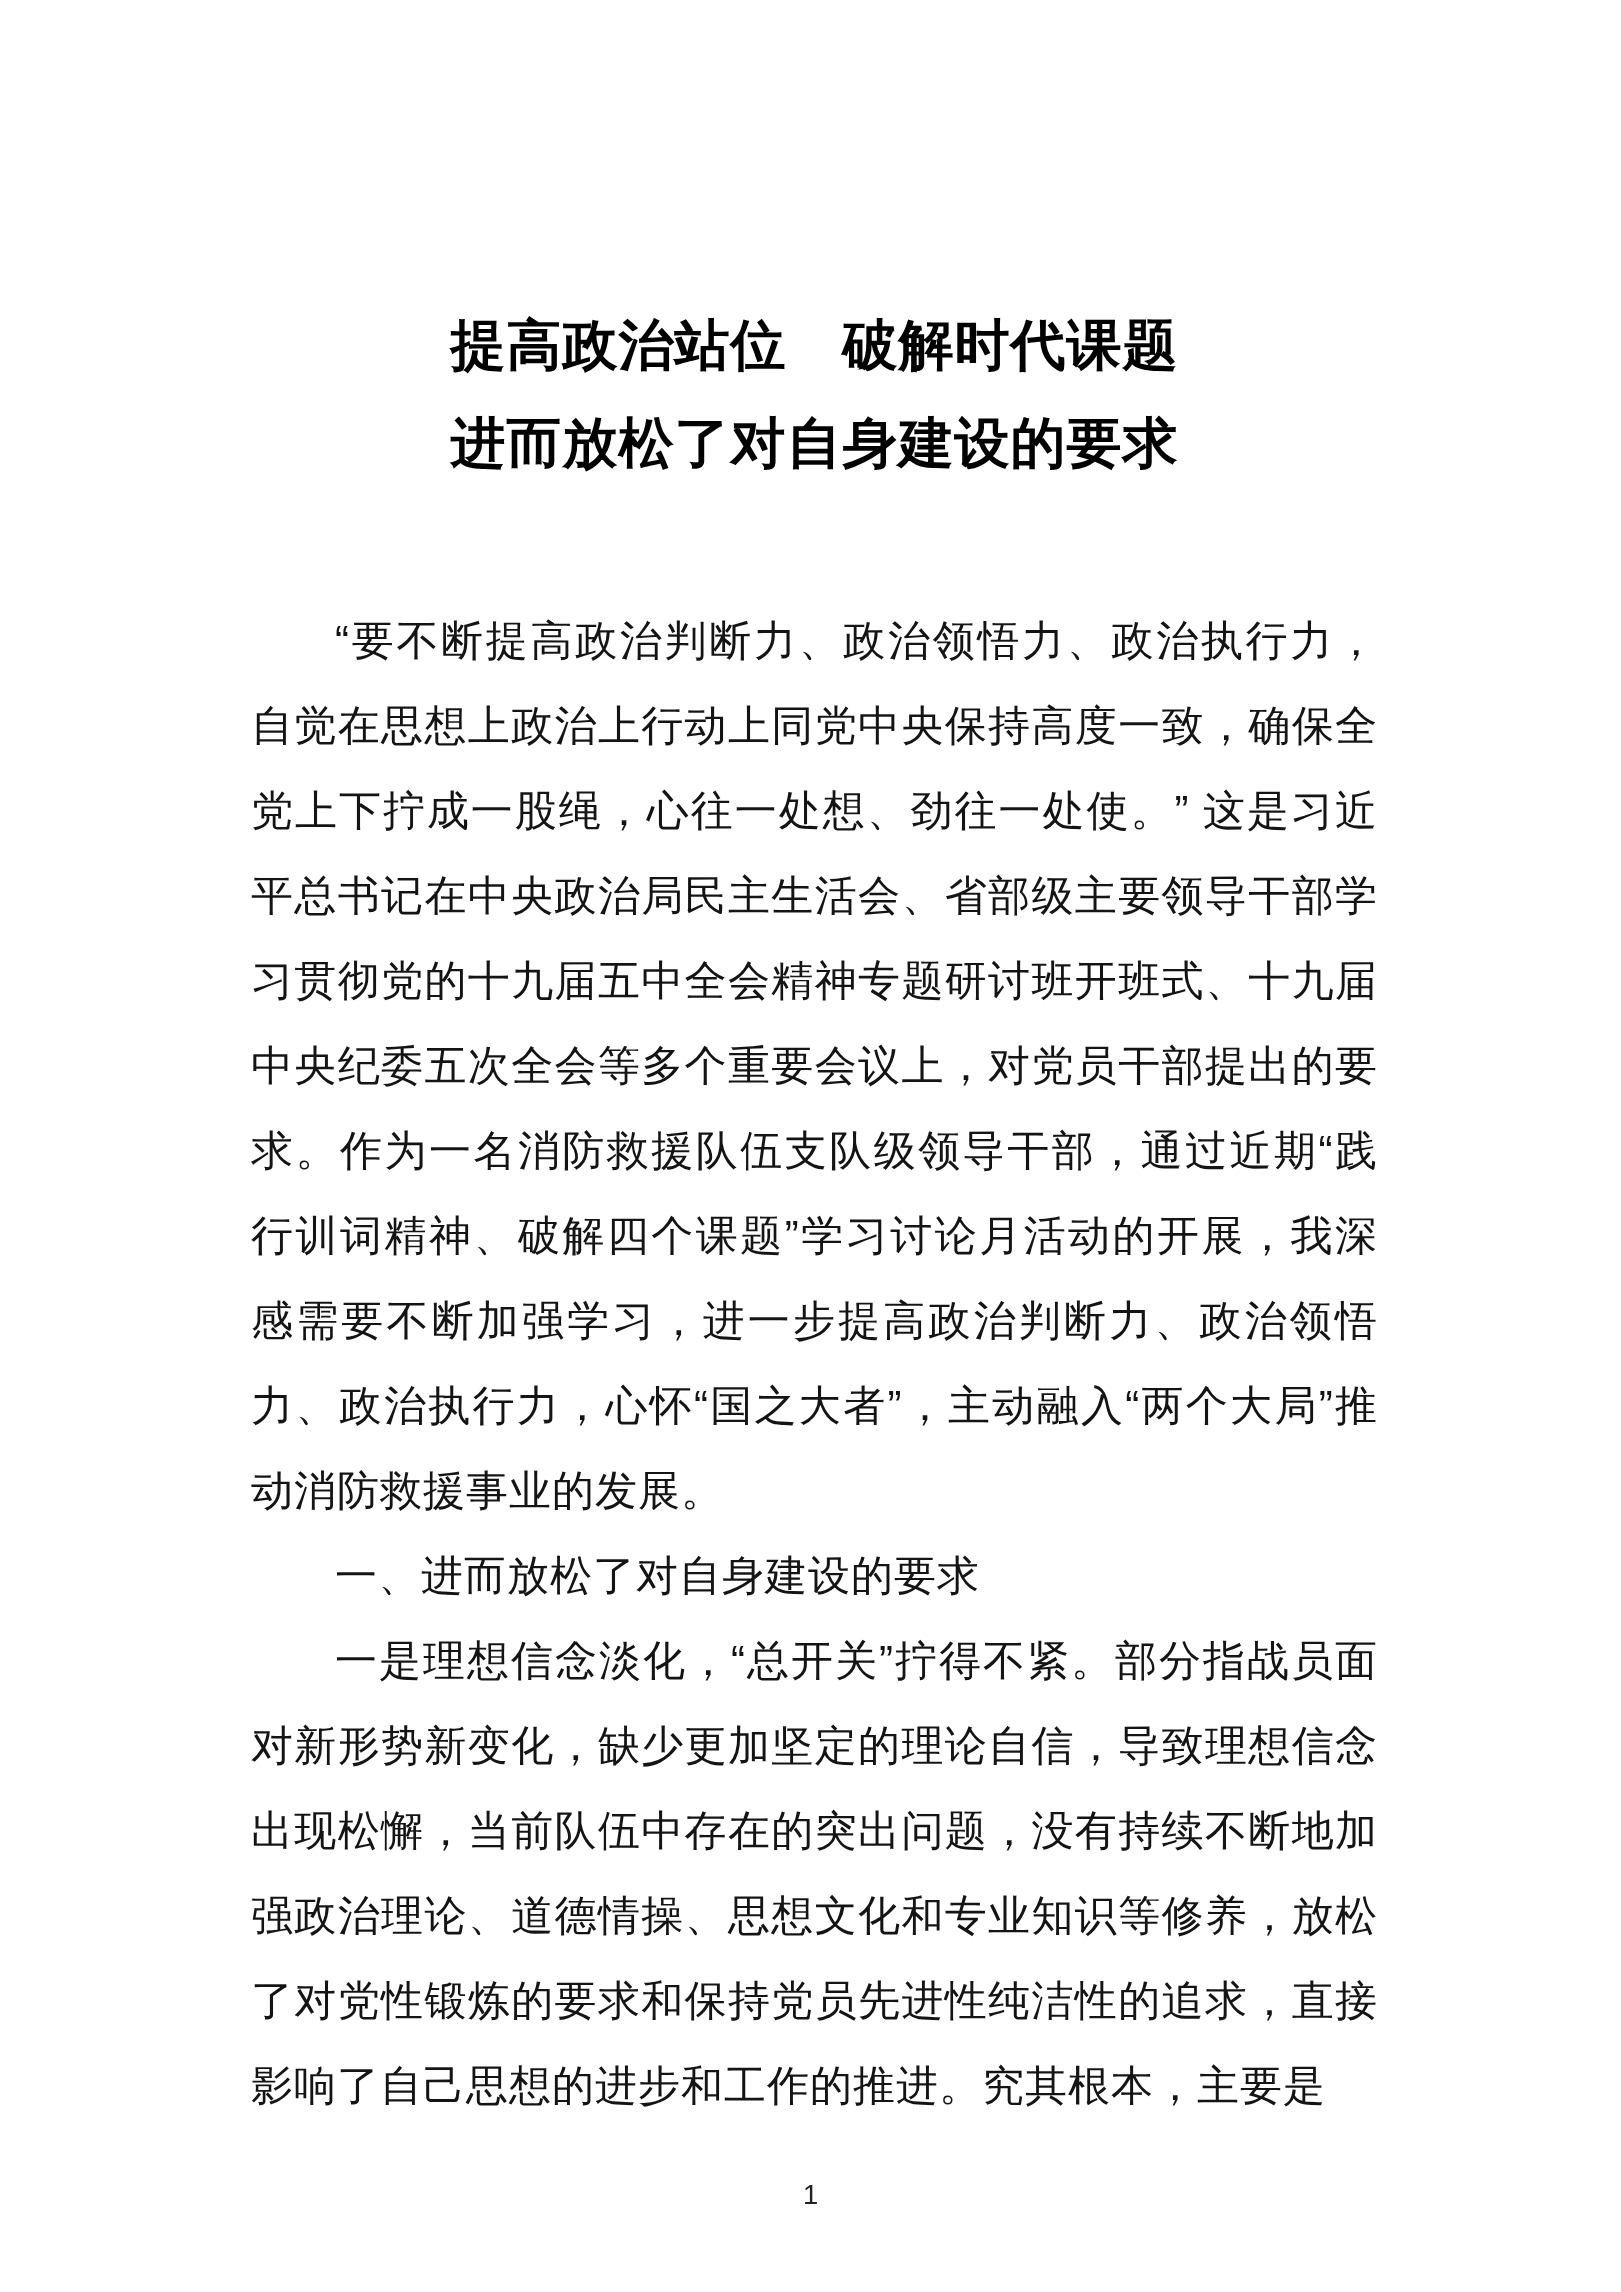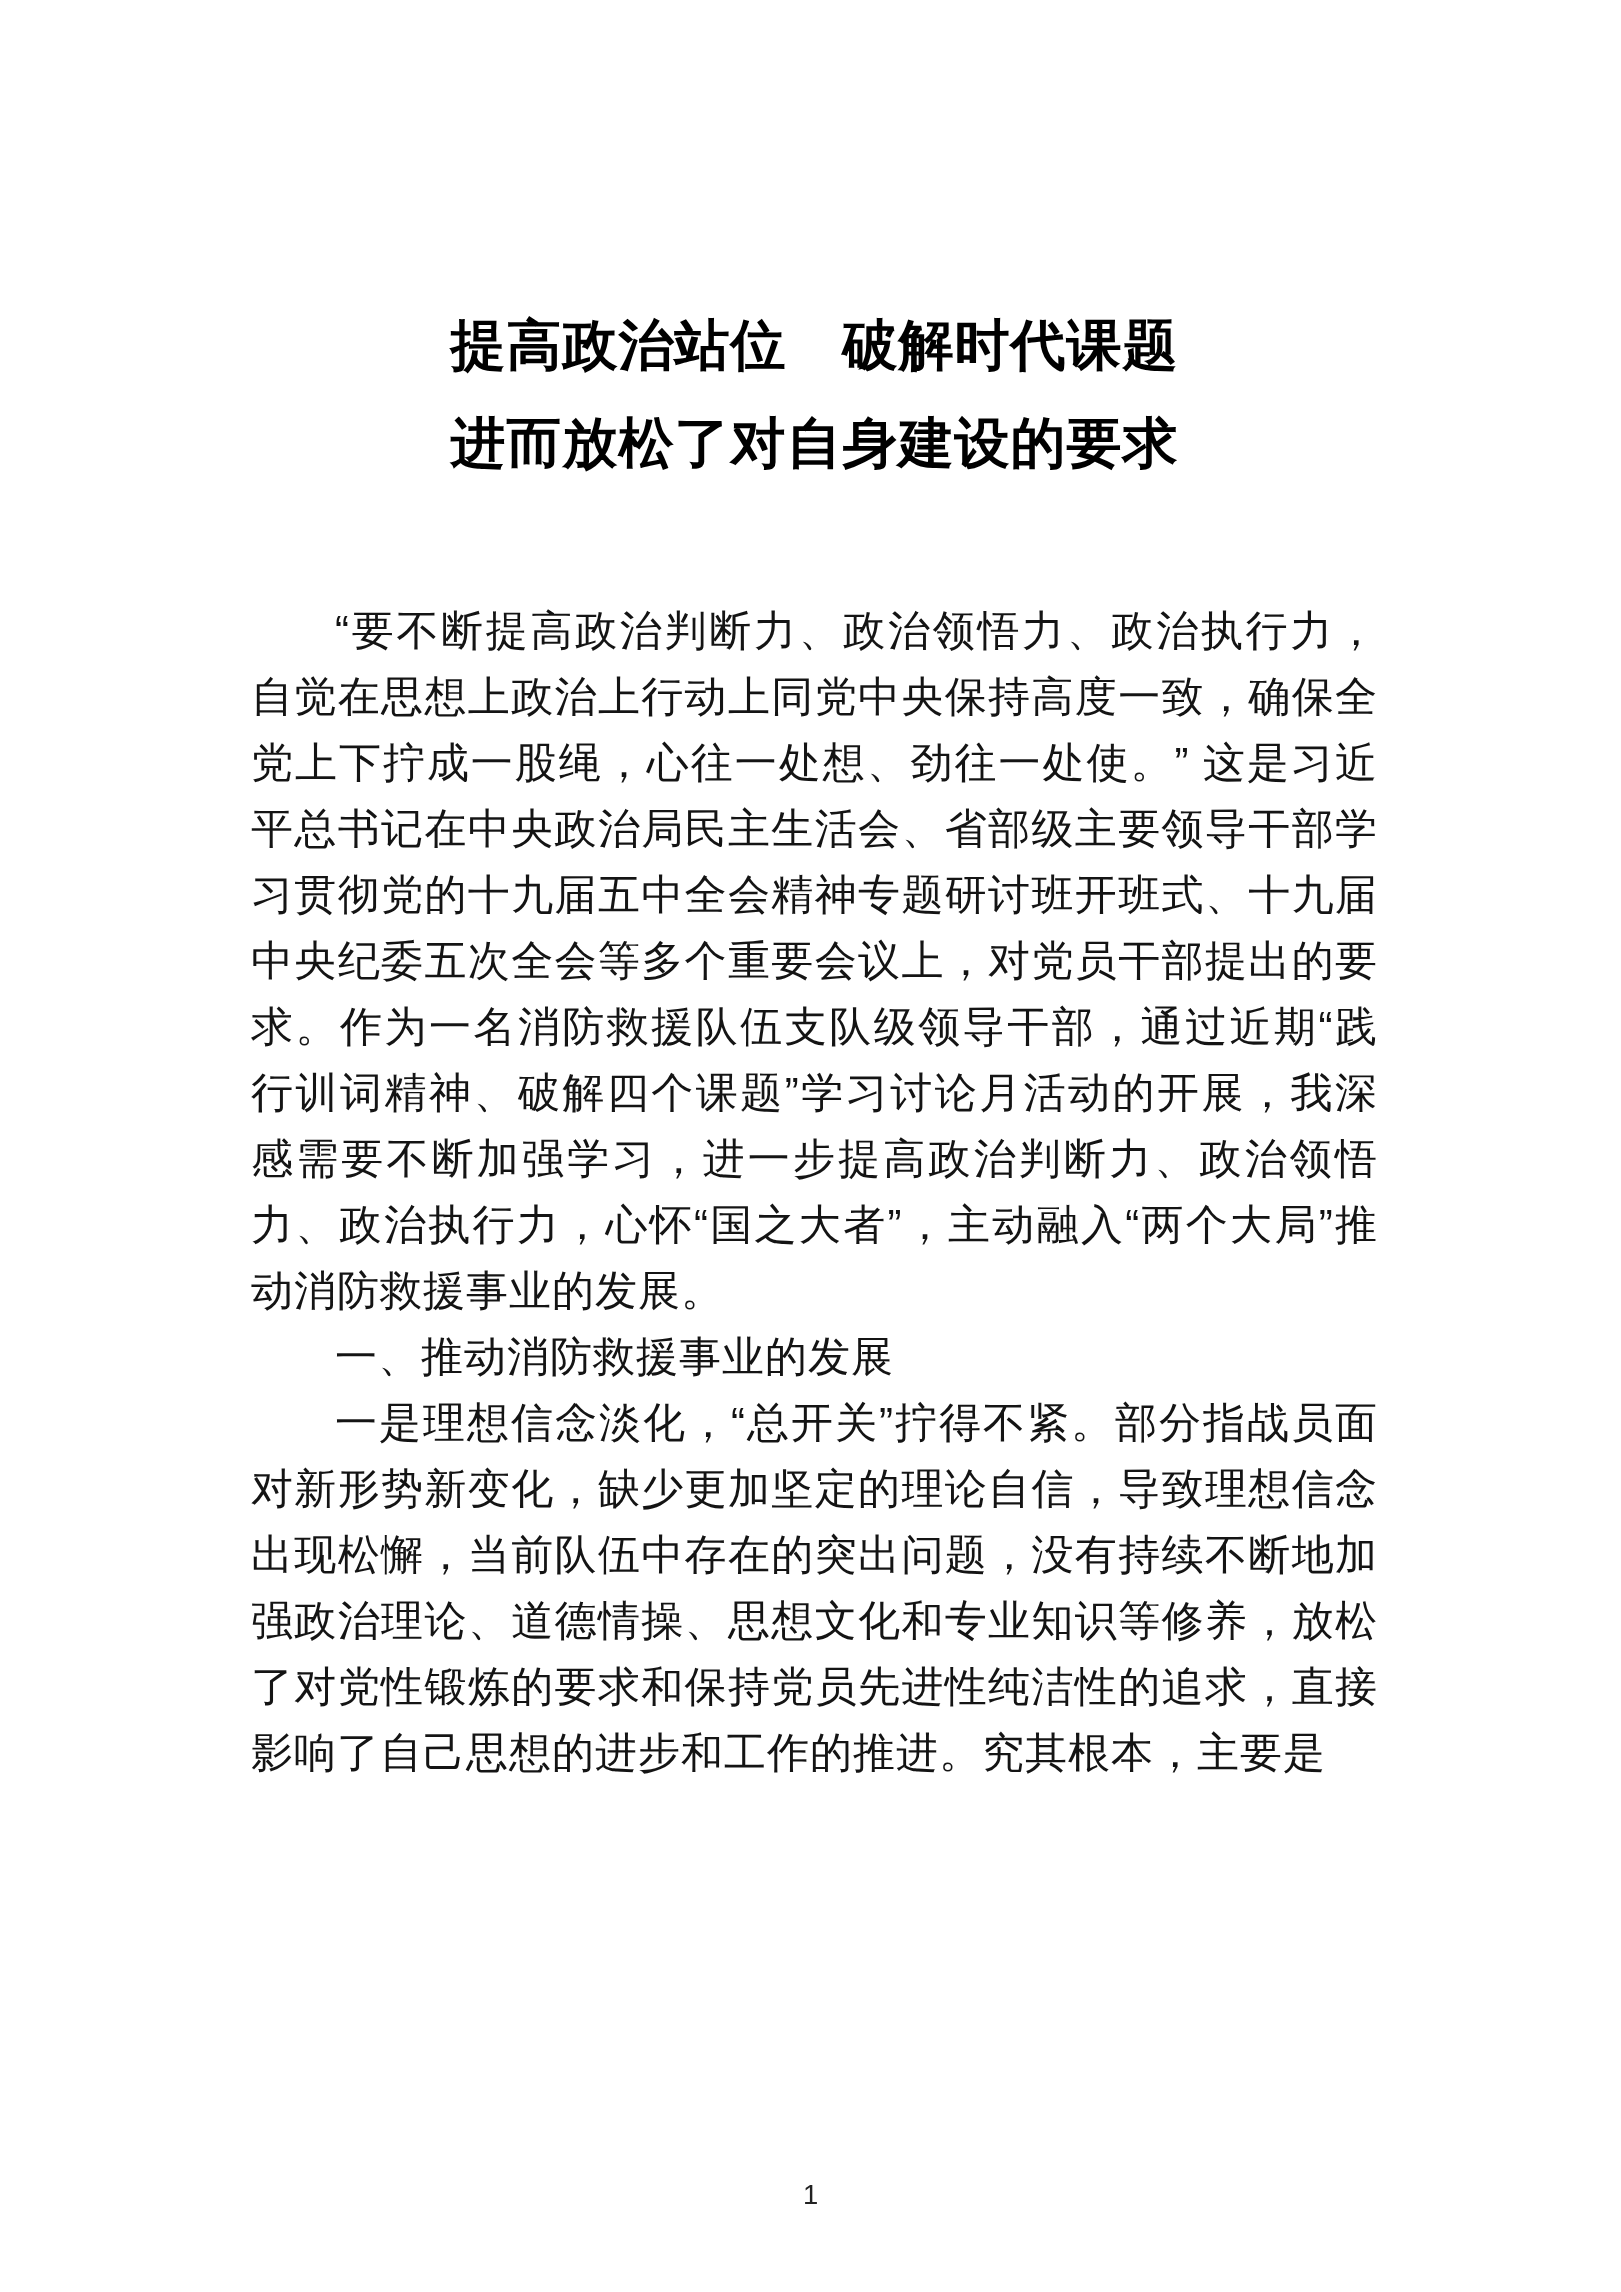--- a/index.html
+++ b/index.html
@@ -28,21 +28,21 @@
     text-align: center;
     font-weight: 700;
     font-size: 55px;
     line-height: 98px;
     color: #000000;
     letter-spacing: 1px;
   }
   .body-text p {
     margin: 0;
     font-size: 42px;
-    line-height: 66px;
+    line-height: 85px;
     text-align: justify;
     text-indent: 2em;
     letter-spacing: 1px;
     color: #141414;
     word-break: break-all;
   }
   .page-footer {
     position: absolute;
     left: 0;
     right: 0;
@@ -57,20 +57,20 @@
 
 <div class="page">
 
   <div class="doc-title">
     <div class="title-line">提高政治站位　破解时代课题</div>
     <div class="title-line">进而放松了对自身建设的要求</div>
   </div>
 
   <div class="body-text">
     <p>“要不断提高政治判断力、政治领悟力、政治执行力，自觉在思想上政治上行动上同党中央保持高度一致，确保全党上下拧成一股绳，心往一处想、劲往一处使。” 这是习近平总书记在中央政治局民主生活会、省部级主要领导干部学习贯彻党的十九届五中全会精神专题研讨班开班式、十九届中央纪委五次全会等多个重要会议上，对党员干部提出的要求。作为一名消防救援队伍支队级领导干部，通过近期“践行训词精神、破解四个课题”学习讨论月活动的开展，我深感需要不断加强学习，进一步提高政治判断力、政治领悟力、政治执行力，心怀“国之大者”，主动融入“两个大局”推动消防救援事业的发展。</p>
-    <p>一、推动消防救援事业的发展</p>
+    <p>一、进而放松了对自身建设的要求</p>
     <p>一是理想信念淡化，“总开关”拧得不紧。部分指战员面对新形势新变化，缺少更加坚定的理论自信，导致理想信念出现松懈，当前队伍中存在的突出问题，没有持续不断地加强政治理论、道德情操、思想文化和专业知识等修养，放松了对党性锻炼的要求和保持党员先进性纯洁性的追求，直接影响了自己思想的进步和工作的推进。究其根本，主要是</p>
   </div>
 
   <div class="page-footer">1</div>
 
 </div>
 
 
 </body></html>

